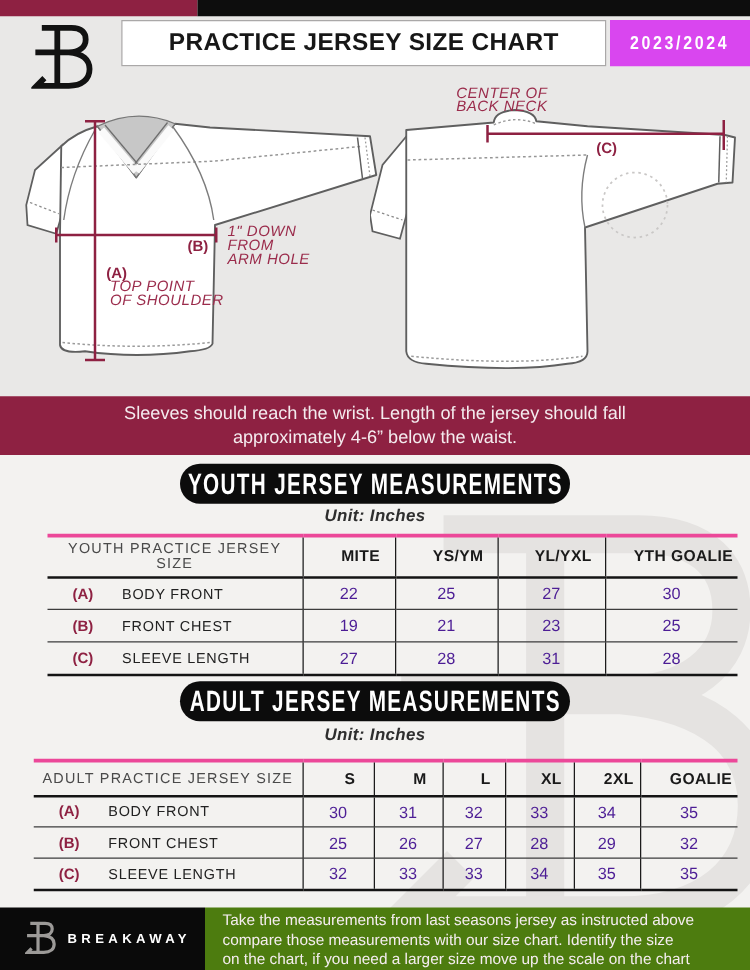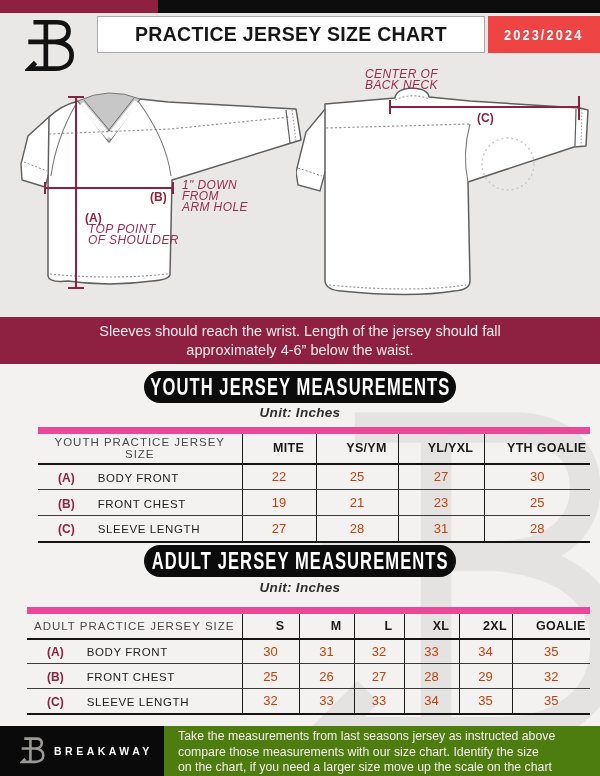--- a/index.html
+++ b/index.html
@@ -7,21 +7,21 @@
         font-family:"Liberation Sans",sans-serif;-webkit-font-smoothing:antialiased;}
   .abs{position:absolute;}
 
   
   .top-zone{position:absolute;top:0;left:0;width:600px;height:317px;background:#e9e8e7;}
   .topbar-maroon{position:absolute;top:0;left:0;width:158px;height:13px;background:#8e2142;}
   .topbar-black{position:absolute;top:0;left:158px;width:442px;height:13px;background:#0d0d0d;}
   .title-box{position:absolute;top:16px;left:97px;width:388px;height:37px;background:#ffffff;
              border:1px solid #aaa8a8;box-sizing:border-box;display:flex;align-items:center;justify-content:center;}
   .title-box span{font-size:19.5px;font-weight:800;color:#171717;letter-spacing:.3px;white-space:nowrap;}
-  .season-badge{position:absolute;top:16px;left:488px;width:112px;height:37px;background:#ef4444;
+  .season-badge{position:absolute;top:16px;left:488px;width:112px;height:37px;background:#d946ef;
                 display:flex;align-items:center;justify-content:center;}
   .season-badge span{color:#fff;font-size:15px;font-weight:700;letter-spacing:2.5px;
                      transform:scaleX(.85);white-space:nowrap;}
 
   
   .meas-key{position:absolute;color:#8e2142;font-weight:800;font-size:12px;}
   .meas-cap{position:absolute;color:#9b2c4c;font-style:italic;font-size:12px;line-height:11px;
             letter-spacing:.4px;font-weight:500;}
 
   
@@ -35,27 +35,27 @@
   .sec-banner span{color:#fff;font-size:23px;font-weight:700;letter-spacing:1.5px;
                    transform:scaleX(.72) scaleY(1.02);white-space:nowrap;}
   .unit-label{position:absolute;left:0;width:600px;text-align:center;font-style:italic;
               font-weight:700;font-size:13.5px;color:#2e2e2e;letter-spacing:.3px;}
 
   
   table{border-collapse:collapse;table-layout:fixed;position:absolute;background:transparent;}
   th,td{padding:0;margin:0;border-left:1.5px solid #1b1b1b;border-right:1.5px solid #1b1b1b;}
   th:first-child,td:first-child{border-left:none;}
   th:last-child,td:last-child{border-right:none;}
-  thead th{border-top:7px solid #ec4899;border-bottom:2.5px solid #141414;}
+  thead th{border-top:3px solid #ec4899;border-bottom:2.5px solid #141414;}
   tbody td{border-bottom:1.3px solid #3c3c3c;}
   tbody tr:last-child td{border-bottom:2px solid #141414;}
   th.size-col{font-weight:700;color:#1a1a1a;font-size:12.5px;letter-spacing:.3px;text-align:center;padding-left:19px;}
   th.label-col{font-weight:400;color:#4a4a4a;font-size:11.5px;letter-spacing:1px;text-align:center;}
   td.label-cell{text-align:left;padding-left:20px;white-space:nowrap;}
-  td.val{text-align:center;color:#c2410c;font-size:13px;}
+  td.val{text-align:center;color:#4c1d95;font-size:13px;}
   .key{color:#8e2142;font-weight:800;font-size:12px;margin-right:7px;}
   .row-label{color:#222;font-size:11.5px;letter-spacing:.6px;font-weight:500;padding-left:16px;}
   #youth-table{left:38px;top:427px;width:552px;}
   #youth-table thead tr{height:33px;} #youth-table tbody tr{height:26px;}
   #adult-table{left:27px;top:607px;width:563px;}
   #adult-table thead tr{height:28px;} #adult-table tbody tr{height:25px;}
 
   
   .footer-black{position:absolute;top:726px;left:0;width:164px;height:50px;background:#0a0a0a;
                 display:flex;align-items:center;}

